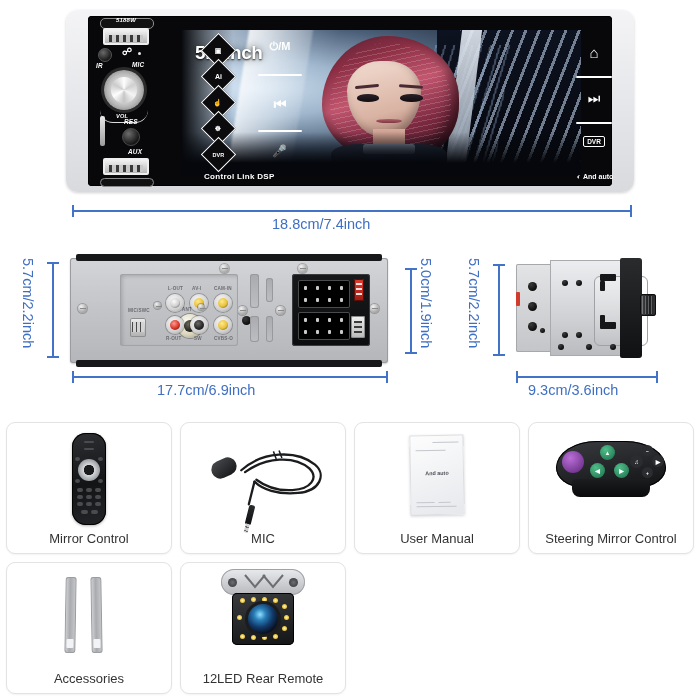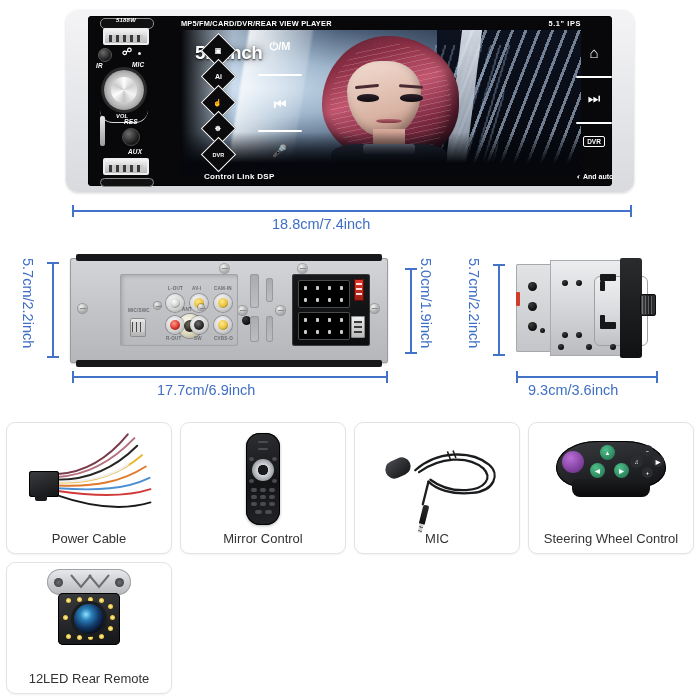--- a/index.html
+++ b/index.html
@@ -337,24 +337,20 @@
     background:radial-gradient(circle,#6c6e72,#303235);}
 </style>
 </head>
 <body>
 
 <div class="stage">
 
   <div id="headunit">
     <div class="bezel"></div>
 
-    <div class="topbar">
-      <span>MP5/FM/CARD/DVR/REAR VIEW PLAYER</span>
-      <span class="ips">5.1" IPS</span>
-    </div>
 
     <div class="screen">
       <div class="scene">
         <div class="sky"></div>
         <div class="bldg"></div>
         <div class="midpost"></div>
         <div class="beamA"></div>
         <div class="beamB"></div>
         <div class="darkL"></div>
         <div class="char">
@@ -575,39 +571,20 @@
   </div>
 
   <div class="dimline-v" style="left:498px;top:264px;height:92px;"></div>
   <div class="dim vtext" style="left:466px;top:258px;">5.7cm/2.2inch</div>
 
   <div class="dimline-h" style="left:516px;top:376px;width:142px;"></div>
   <div class="dim" style="left:528px;top:382px;">9.3cm/3.6inch</div>
 
   <div class="cards">
 
-    <div class="card">
-      <div class="art">
-        <div class="plug" style="left:22px;top:48px;"></div>
-        <svg width="100%" height="100%" viewBox="0 0 170 110">
-          <g fill="none" stroke-width="2.1" stroke-linecap="round">
-            <path d="M52 54 C 84 52, 108 34, 126 12" stroke="#7a3b4a"></path>
-            <path d="M52 57 C 86 55, 112 38, 133 16" stroke="#b5707e"></path>
-            <path d="M52 60 C 88 60, 114 46, 136 24" stroke="#262626"></path>
-            <path d="M52 63 C 90 64, 118 54, 141 34" stroke="#e8b830"></path>
-            <path d="M52 66 C 92 68, 120 62, 145 46" stroke="#e07a2c"></path>
-            <path d="M52 69 C 94 72, 124 70, 149 58" stroke="#4b8fd4"></path>
-            <path d="M52 72 C 94 78, 126 78, 150 70" stroke="#d23a3a"></path>
-            <path d="M50 76 C 90 90, 124 92, 150 84" stroke="#1a1a1a"></path>
-            <path d="M52 62 C 86 63, 108 56, 126 44" stroke="#f0f0f0"></path>
-          </g>
-        </svg>
-      </div>
-      <div class="cap">Power Cable</div>
-    </div>
 
 
     <div class="card">
       <div class="art">
         <div class="remote">
           <div class="rkey" style="left:12px;top:8px;width:10px;height:2.4px;"></div>
           <div class="rkey" style="left:12px;top:15px;width:10px;height:2.4px;"></div>
           <div class="rkey" style="left:3px;top:24px;width:5px;height:4px;border-radius:50%;"></div>
           <div class="rkey" style="left:26px;top:24px;width:5px;height:4px;border-radius:50%;"></div>
           <div class="rring"></div>
@@ -641,38 +618,58 @@
           <g stroke="#1b1c1e" stroke-width="1.6">
             <path d="M96 30 L 99 38" fill="none"></path>
             <path d="M102 29 L 105 37" fill="none"></path>
           </g>
         </svg>
         <div class="micjack" style="left:66px;top:82px;transform:rotate(14deg);"></div>
       </div>
       <div class="cap">MIC</div>
     </div>
 
+    <div class="card">
+      <div class="art">
+        <div class="manual">
+          <div class="mline" style="left:22px;top:6px;width:26px;"></div>
+          <div class="mline" style="left:5px;top:14px;width:30px;"></div>
+          <div class="mlogo">And auto</div>
+          <div class="mline" style="left:5px;top:66px;width:18px;"></div>
+          <div class="mline" style="left:27px;top:66px;width:12px;"></div>
+          <div class="mline" style="left:5px;top:70px;width:40px;"></div>
+        </div>
+      </div>
+      <div class="cap">User Manual</div>
+    </div>
 
     <div class="card">
       <div class="art">
         <div class="swc">
           <div class="swckey" style="left:6px;top:10px;width:22px;height:22px;background:radial-gradient(circle at 38% 32%,#b96fd8,#5d2478);"></div>
           <div class="swckey" style="left:34px;top:22px;width:15px;height:15px;background:radial-gradient(circle at 38% 32%,#4fbf8a,#1d6c4a);">◀</div>
           <div class="swckey" style="left:44px;top:4px;width:15px;height:15px;background:radial-gradient(circle at 38% 32%,#4fbf8a,#1d6c4a);">▲</div>
           <div class="swckey" style="left:58px;top:22px;width:15px;height:15px;background:radial-gradient(circle at 38% 32%,#4fbf8a,#1d6c4a);">▶</div>
           <div class="swckey" style="left:74px;top:14px;width:13px;height:13px;background:#2b2c2f;">♫</div>
           <div class="swckey" style="left:86px;top:4px;width:11px;height:11px;background:#2b2c2f;font-size:5px;">−</div>
           <div class="swckey" style="left:86px;top:26px;width:11px;height:11px;background:#2b2c2f;font-size:5px;">+</div>
           <div class="swckey" style="left:96px;top:14px;width:12px;height:12px;background:#2b2c2f;">▶</div>
         </div>
         <div class="swcbase"></div>
       </div>
-      <div class="cap">Steering Wheel Control</div>
-    </div>
-
+      <div class="cap">Steering Mirror Control</div>
+    </div>
+
+    <div class="card">
+      <div class="art">
+        <div class="pry" style="left:58px;top:14px;transform:rotate(1deg);"></div>
+        <div class="pry" style="left:84px;top:14px;transform:rotate(-1deg);"></div>
+      </div>
+      <div class="cap">Accessories</div>
+    </div>
 
     <div class="card">
       <div class="art">
         <div class="cambracket">
           <div class="cbhole" style="left:7px;top:9px;"></div>
           <div class="cbhole" style="right:7px;top:9px;"></div>
           <svg width="84" height="26" viewBox="0 0 84 26" style="position:absolute;left:0;top:0;">
             <path d="M24 6 L34 18 L44 6" fill="none" stroke="#6c6e72" stroke-width="2"></path>
             <path d="M42 6 L52 18 L62 6" fill="none" stroke="#6c6e72" stroke-width="2"></path>
           </svg>

